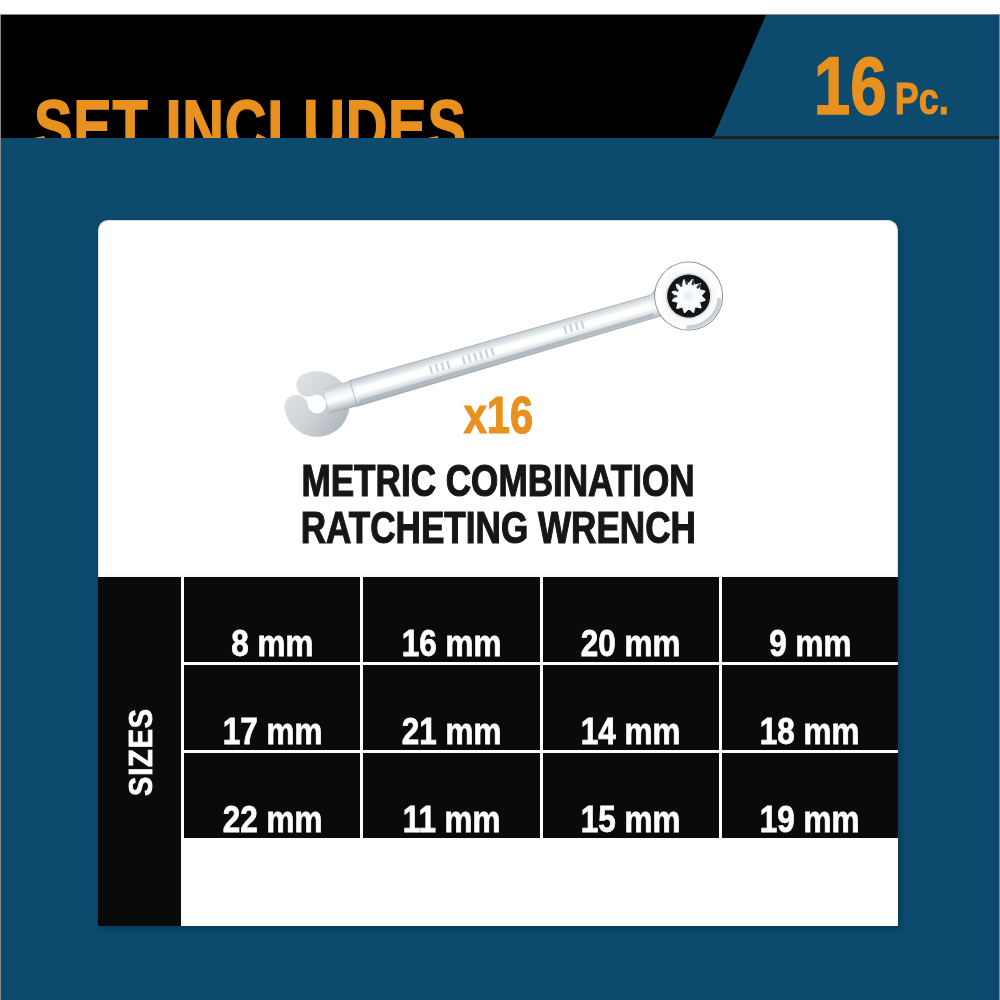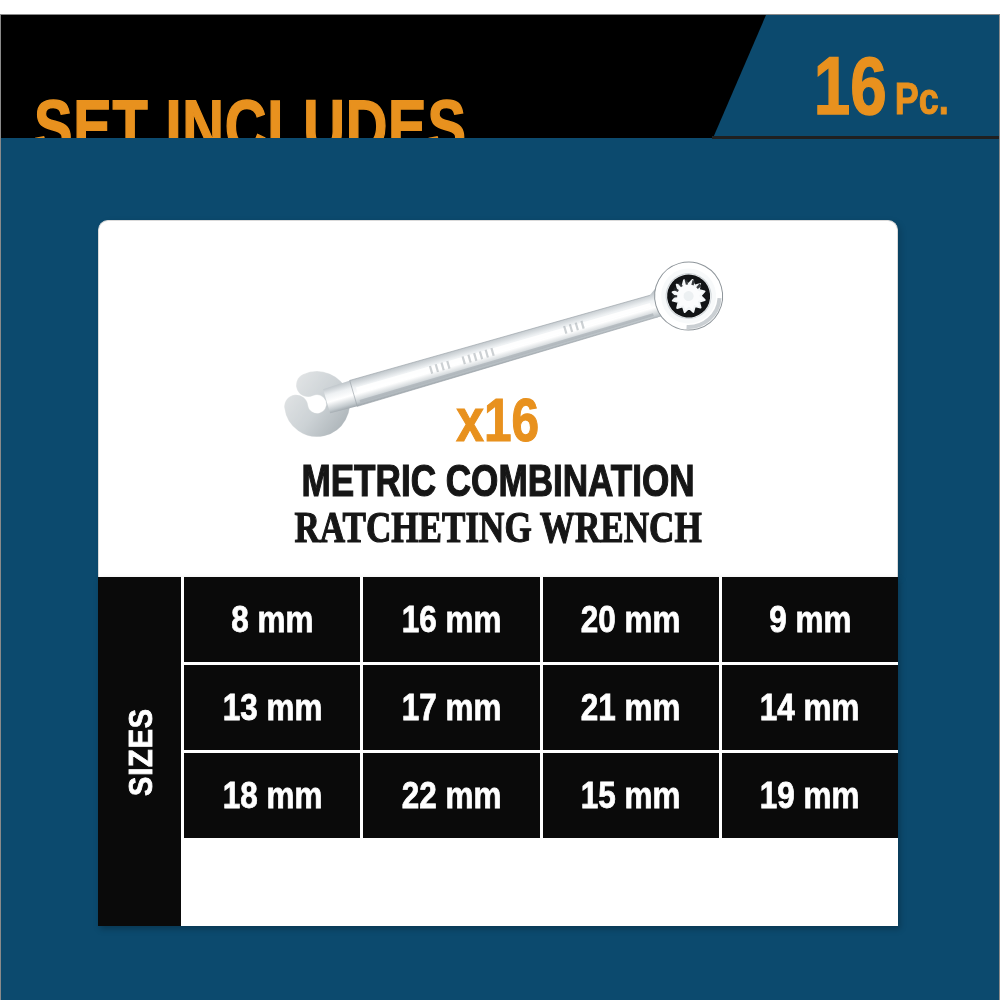--- a/index.html
+++ b/index.html
@@ -32,47 +32,47 @@
   .piece-count .unit{font-size:45px;font-weight:700;line-height:1;-webkit-text-stroke:1px #E8911E;}
   
   .card{
     position:absolute;left:97px;top:205px;width:800px;height:357px;background:#ffffff;
     border:1px solid #dadada;border-bottom:none;border-radius:10px 10px 0 0;
     box-shadow:3px 2px 6px rgba(0,0,0,.14);box-sizing:border-box;
   }
   .wrench-svg{position:absolute;top:0;left:0;}
   .qty{
     position:absolute;top:168px;left:0;width:100%;text-align:center;
-    font-size:62px;font-weight:700;color:#E8911E;line-height:1;
+    font-size:52px;font-weight:700;color:#E8911E;line-height:1;
     -webkit-text-stroke:1.2px #E8911E;
   }
   .qty span,.pname span{display:inline-block;transform:scaleX(.8);}
   .pname{
     position:absolute;left:0;width:100%;text-align:center;
     font-size:45px;font-weight:700;color:#161616;line-height:1;
     -webkit-text-stroke:1.2px #161616;
   }
   .pname.l1{top:237px;}
-  .pname.l2{top:284px;font-family:Liberation Serif, serif;}
+  .pname.l2{top:284px;}
   .pname span{transform:scaleX(.78);}
   
   .sizes{
     position:absolute;left:97px;top:562px;width:800px;height:349px;
     display:grid;grid-template-columns:83px repeat(4,1fr);grid-template-rows:repeat(4,1fr);
     gap:3px;background:#ffffff;box-shadow:2px 3px 6px rgba(0,0,0,.25);
   }
   .sizes .label-cell{
     grid-column:1;grid-row:1/5;background:#0a0a0a;display:flex;align-items:center;justify-content:center;
   }
   .sizes .label-cell span{
     color:#ffffff;font-size:34px;font-weight:700;letter-spacing:1px;line-height:1;
     transform:rotate(-90deg) scaleX(.85);white-space:nowrap;-webkit-text-stroke:.8px #ffffff;
   }
   .sizes .cell{
-    background:#0a0a0a;display:flex;align-items:center;justify-content:center;
+    background:#0a0a0a;display:flex;align-items:flex-end;justify-content:center;
     color:#ffffff;font-size:37px;font-weight:700;line-height:1;white-space:nowrap;
   }
   .sizes .cell span{display:inline-block;transform:scaleX(.85);-webkit-text-stroke:.8px #ffffff;}
 </style>
 </head>
 <body>
 
 <div class="stage">
 
   <header class="banner">
@@ -175,38 +175,38 @@
     <div class="cell">
         <span>16 mm</span>
       </div>
     <div class="cell">
         <span>20 mm</span>
       </div>
     <div class="cell">
         <span>9 mm</span>
       </div>
     <div class="cell">
-        <span>13 mm</span>
-      </div>
-    <div class="cell">
         <span>17 mm</span>
       </div>
     <div class="cell">
         <span>21 mm</span>
       </div>
     <div class="cell">
         <span>14 mm</span>
       </div>
     <div class="cell">
         <span>18 mm</span>
       </div>
     <div class="cell">
         <span>22 mm</span>
       </div>
     <div class="cell">
+        <span>11 mm</span>
+      </div>
+    <div class="cell">
         <span>15 mm</span>
       </div>
     <div class="cell">
         <span>19 mm</span>
       </div>
   </section>
 
 </div>
 
 </body></html>

